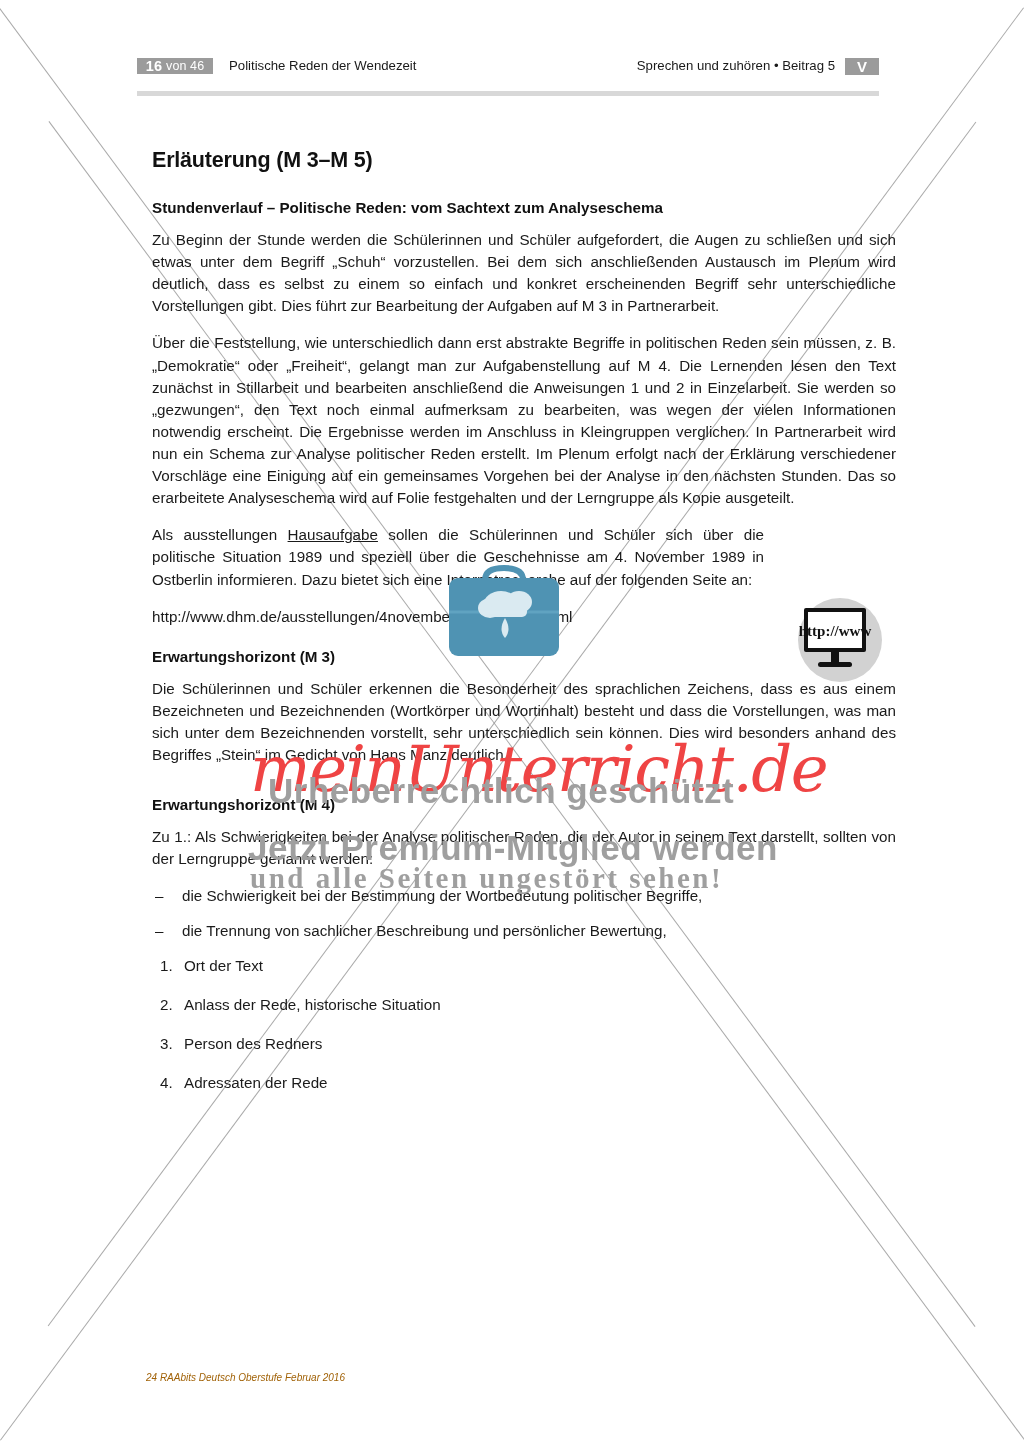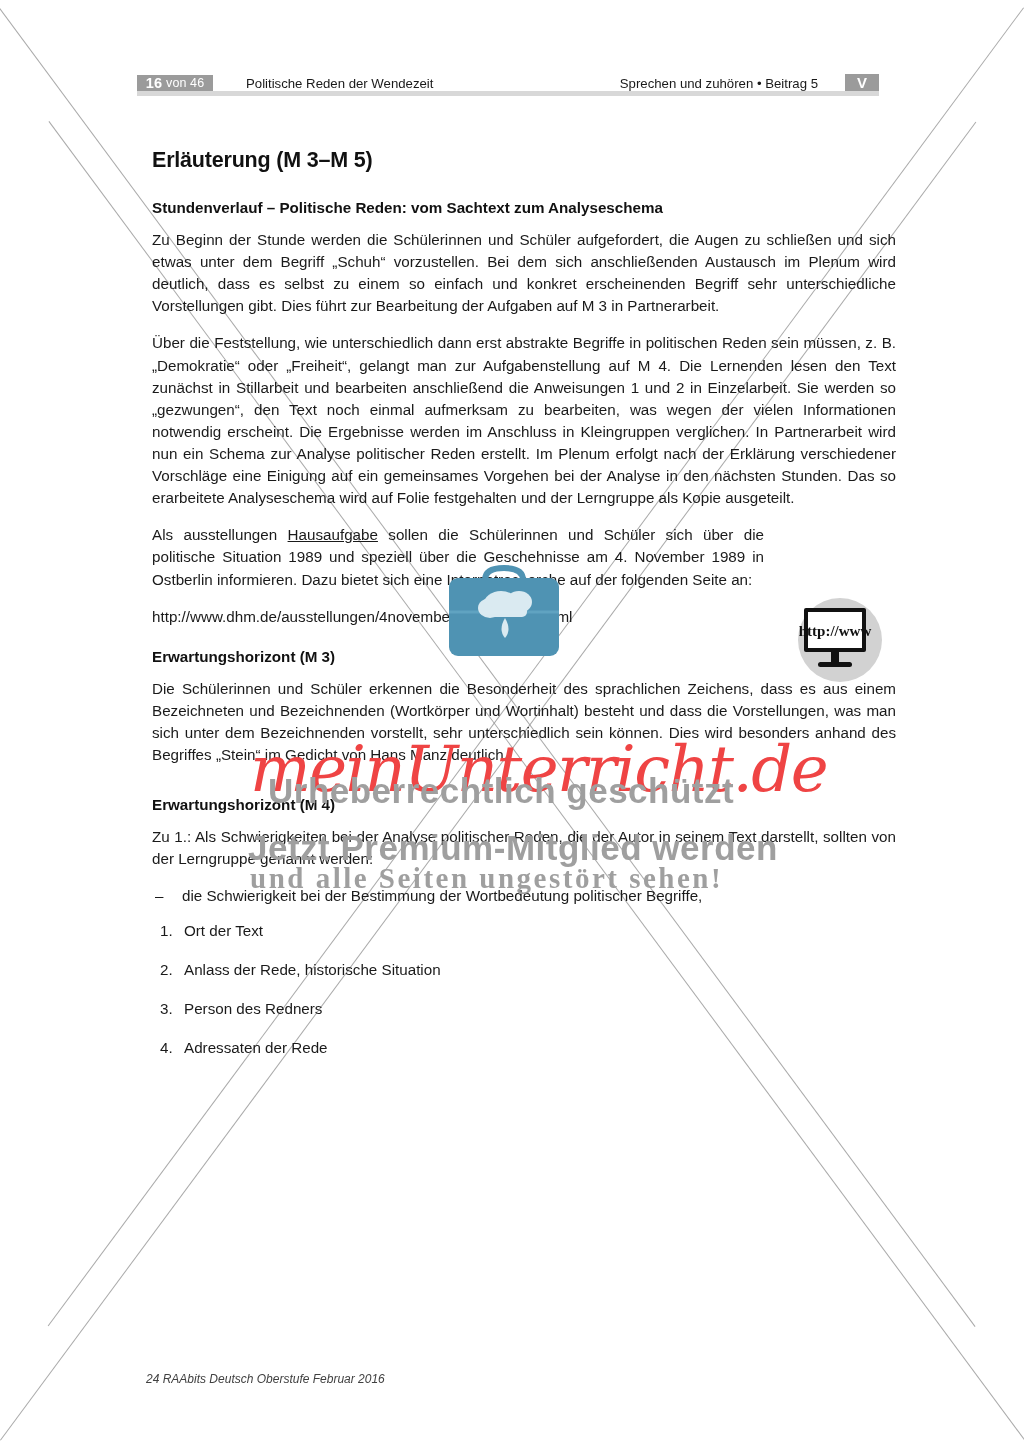--- a/index.html
+++ b/index.html
@@ -34,23 +34,22 @@
   }
 
   
   #header {
     position: absolute;
     left: 137px;
     top: 58px;
     width: 742px;
     height: 33px;
     display: flex;
-    align-items: flex-end;
+    align-items: flex-start;
     background: #ffffff;
-    gap: 17px;
   }
   #header .pagebox {
     background: #9b9b9b;
     color: #ffffff;
     width: 76px;
     display: flex;
     align-items: center;
     justify-content: center;
     gap: 4px;
     letter-spacing: .1px;
@@ -217,23 +216,23 @@
   }
   #wm1 { left: 268px; top: 771px; font-size: 35px; letter-spacing: 0.5px; }
   #wm2 { left: 248px; top: 828px; font-size: 35px; letter-spacing: 0.5px; }
   #wm3 { left: 250px; top: 862px; font-size: 29px; letter-spacing: 2.5px; font-family: Liberation Serif, serif; }
 
   
   #footer {
     position: absolute;
     left: 146px;
     top: 1372px;
-    font-size: 12px;
+    font-size: 10px;
     font-style: italic;
-    color: #404040;
+    color: #a16207;
   }
 </style>
 </head>
 <body>
 
 <div id="page">
 
   <div class="xline" style="left:0px; top:8px; width:1640px; transform:rotate(53.5deg);"></div>
   <div class="xline" style="left:1024px; top:8px; width:1640px; transform:rotate(126.5deg);"></div>
   <div class="xline" style="left:0px; top:1440px; width:1640px; transform:rotate(-53.5deg);"></div>
@@ -267,20 +266,21 @@
     <p class="url">http://www.dhm.de/ausstellungen/4november1989/btmtag.html</p>
 
     <h2 class="h2">Erwartungshorizont (M 3)</h2>
     <p class="body">Die Schülerinnen und Schüler erkennen die Besonderheit des sprachlichen Zeichens, dass es aus einem Bezeichneten und Bezeichnenden (Wortkörper und Wortinhalt) besteht und dass die Vorstellungen, was man sich unter dem Bezeichnenden vorstellt, sehr unterschiedlich sein können. Dies wird besonders anhand des Begriffes „Stein“ im Gedicht von Hans Manz deutlich.</p>
 
     <h2 class="h2 spaced">Erwartungshorizont (M 4)</h2>
     <p class="body">Zu 1.: Als Schwierigkeiten bei der Analyse politischer Reden, die der Autor in seinem Text darstellt, sollten von der Lerngruppe genannt werden:</p>
 
     <ul class="dashlist">
       <li>die Schwierigkeit bei der Bestimmung der Wortbedeutung politischer Begriffe,</li>
+      <li>die Trennung von sachlicher Beschreibung und persönlicher Bewertung,</li>
     </ul>
 
 
     <ol class="numlist">
       <li><span class="n">1.</span><span>Ort der Text</span></li>
       <li><span class="n">2.</span><span>Anlass der Rede, historische Situation</span></li>
       <li><span class="n">3.</span><span>Person des Redners</span></li>
       <li><span class="n">4.</span><span>Adressaten der Rede</span></li>
     </ol>
   </div>

